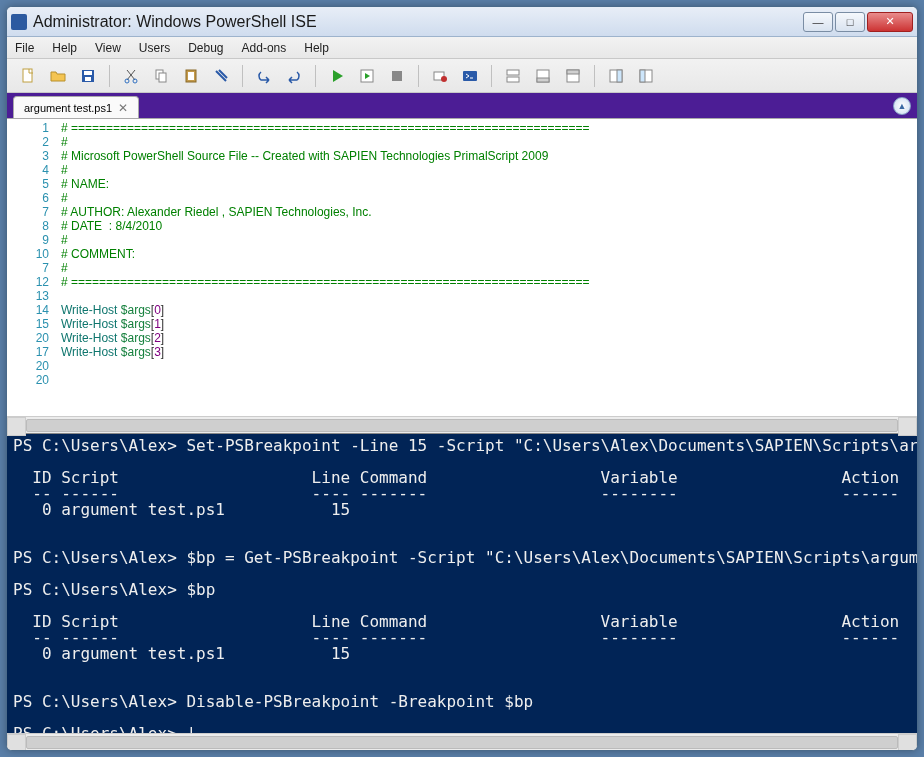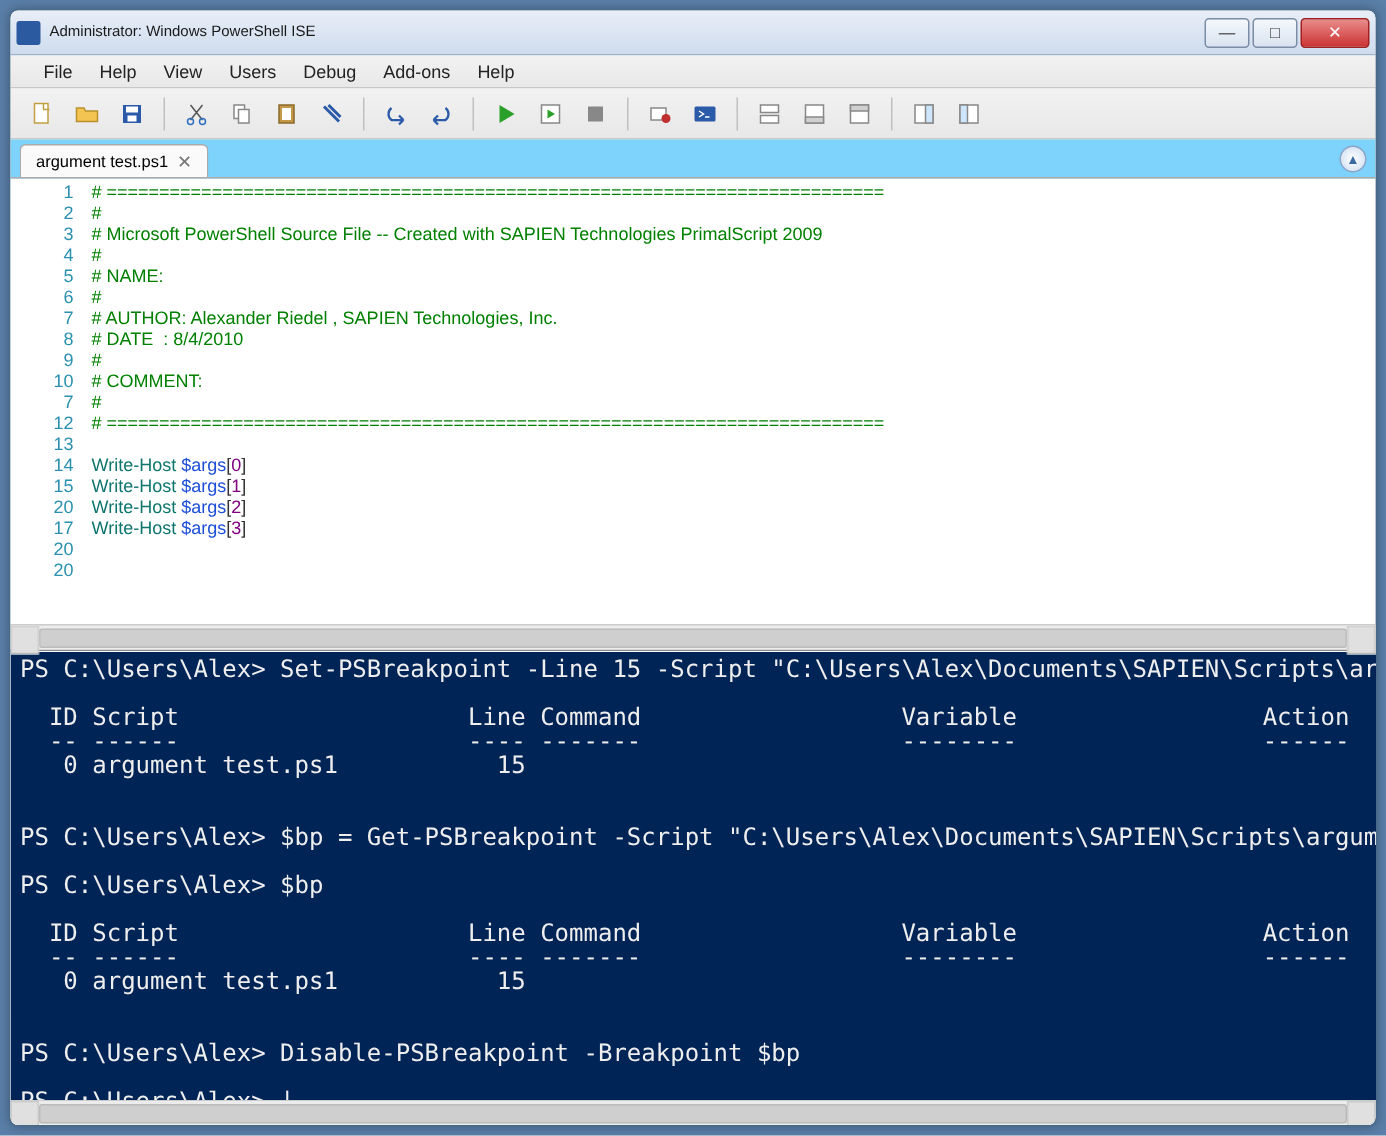--- a/index.html
+++ b/index.html
@@ -1,39 +1,39 @@
 <!DOCTYPE html>
 <html><head>
 <meta charset="utf-8">
 <style>
 *{box-sizing:border-box;margin:0;padding:0;font-family:"Segoe UI",Tahoma,sans-serif}
 body{background:#5a7fa8;padding:6px;font-size:12px;overflow:hidden;width:924px;height:757px}
 .window{width:100%;height:100%;background:#fff;border:1px solid #4a6a8a;border-radius:6px;display:flex;flex-direction:column;overflow:hidden;box-shadow:0 0 8px rgba(0,0,0,.3)}
 .titlebar{height:30px;background:linear-gradient(#e8eef7,#cfdcee);display:flex;align-items:center;padding:0 4px;border-bottom:1px solid #9db3cc}
 .titlebar-icon{width:16px;height:16px;background:#2c5aa0;border-radius:2px;margin-right:6px}
-.titlebar-title{flex:1;font-size:10px;color:#1a1a1a}
+.titlebar-title{flex:1;font-size:16px;color:#1a1a1a}
 .winbtns{display:flex;gap:2px}
 .winbtn{width:30px;height:20px;border:1px solid #7a8da4;border-radius:3px;background:linear-gradient(#f5f8fc,#d9e3f0);display:flex;align-items:center;justify-content:center;font-size:11px;color:#333}
 .winbtn.close{width:46px;background:linear-gradient(#e98c8c,#c33);border-color:#a02020;color:#fff}
-.menubar{height:22px;background:linear-gradient(#f2f2f2,#e8e8e8);display:flex;align-items:center;padding:0 14px;gap:2px;border-bottom:1px solid #c8c8c8}
+.menubar{height:22px;background:linear-gradient(#f2f2f2,#e8e8e8);display:flex;align-items:center;padding:0 0;gap:2px;border-bottom:1px solid #c8c8c8}
 .menuitem{padding:2px 8px;font-size:12px;color:#222;cursor:default}
 .toolbar{height:34px;background:linear-gradient(#f2f2f2,#e8e8e8);display:flex;align-items:center;padding:0 6px;border-bottom:1px solid #c8c8c8}
 .tbtn{width:24px;height:24px;margin:0 3px;display:flex;align-items:center;justify-content:center;border-radius:3px}
 .tbtn svg{width:16px;height:16px}
 .tsep{width:1px;height:22px;background:#c0c0c0;margin:0 6px}
-.tabbar{height:26px;background:#7dd3fc;display:flex;align-items:flex-end;padding:0 6px;border-bottom:1px solid #aaa;position:relative}
+.tabbar{height:26px;background:#4c1d95;display:flex;align-items:flex-end;padding:0 6px;border-bottom:1px solid #aaa;position:relative}
 .tab{height:22px;background:#fafafa;border:1px solid #aaa;border-bottom:none;border-radius:4px 4px 0 0;padding:0 10px;display:flex;align-items:center;font-size:11px;gap:6px}
 .tab-close{color:#777;font-size:12px;cursor:pointer}
 .collapse-btn{position:absolute;right:6px;top:4px;width:18px;height:18px;border-radius:50%;border:1px solid #8aa5c8;background:radial-gradient(#fff,#cadcf0);display:flex;align-items:center;justify-content:center;font-size:9px;color:#3b6aa3}
 .editor{flex:1;display:flex;background:#fff;overflow:auto;font-family:Consolas,monospace;font-size:12px;line-height:14px;min-height:290px}
 .gutter{width:50px;background:#fff;text-align:right;color:#2b91af;padding:2px 8px 2px 4px;user-select:none}
 .code{flex:1;padding:2px 4px;white-space:pre}
 .c-comment{color:#008000}
 .c-cmd{color:#0f766e}
-.c-var{color:#1d4ed8}
+.c-var{color:#15803d}
 .c-punc{color:#333}
 .c-num{color:#800080}
 .hscroll{height:17px;background:#ececec;border-top:1px solid #ccc;display:flex;align-items:center;padding:0 17px;position:relative}
 .hscroll::before,.hscroll::after{content:"";position:absolute;width:17px;height:17px;top:0;background:#e0e0e0;border:1px solid #ccc}
 .hscroll::before{left:0}
 .hscroll::after{right:0}
 .hscroll .thumb{height:13px;background:#cfcfcf;border:1px solid #bbb;border-radius:2px;flex:1;margin:0 2px}
 .console{background:#012456;color:#eee;font-family:Consolas,monospace;font-size:16px;line-height:16px;padding:4px 6px;height:300px;overflow:auto;white-space:pre;border-top:1px solid #888}
 .statusbar{height:24px;background:linear-gradient(#f2f2f2,#e6e6e6);border-top:1px solid #c8c8c8;display:flex;align-items:center;padding:0 10px;font-size:11px;color:#333}
 .statusbar .spacer{flex:1}

